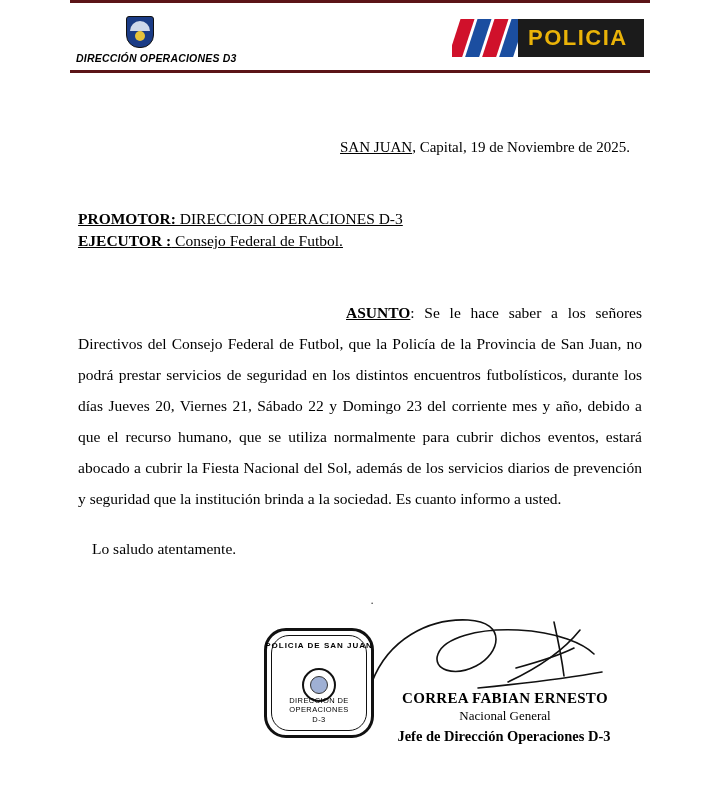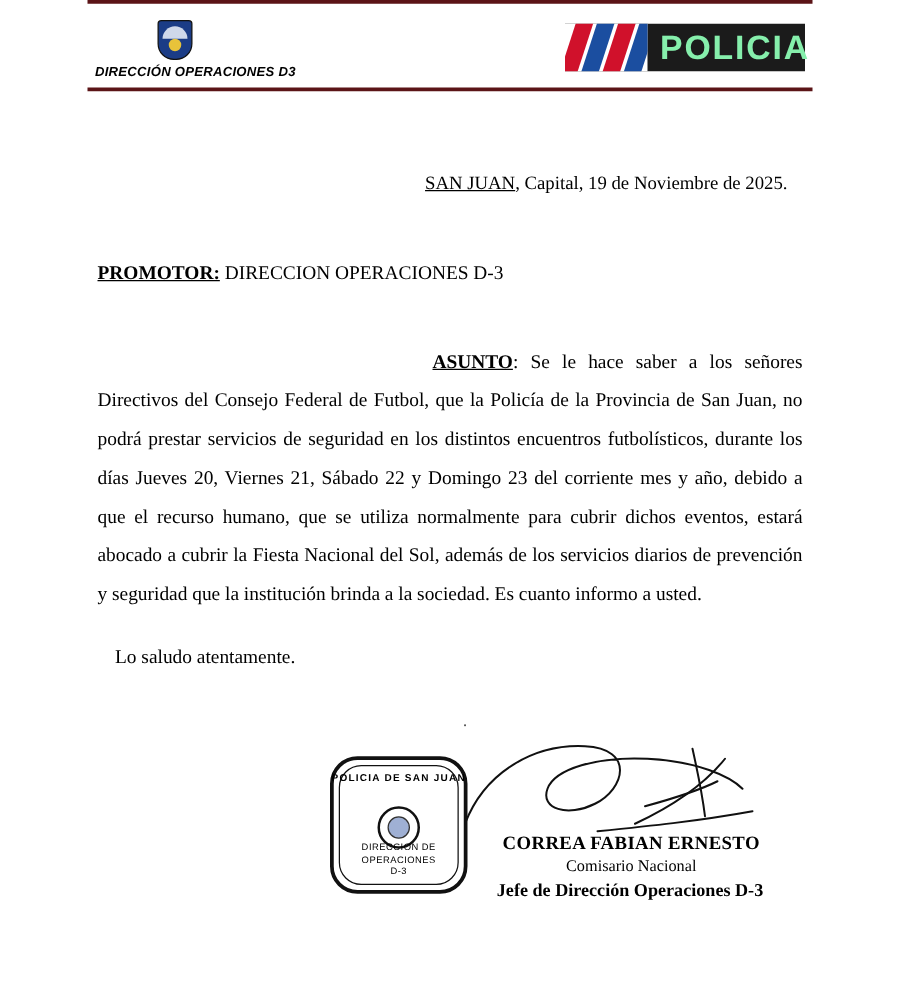--- a/index.html
+++ b/index.html
@@ -114,44 +114,45 @@
     top: -8px;
     width: 14px;
     height: 56px;
     transform: skewX(-18deg);
   }
   .stripes span:nth-child(1) { left: 2px;  background: #d0112b; }
   .stripes span:nth-child(2) { left: 19px; background: #1b4ea0; }
   .stripes span:nth-child(3) { left: 36px; background: #d0112b; }
   .stripes span:nth-child(4) { left: 53px; background: #1b4ea0; }
   .policia-word {
-    color: #86efac;
+    color: #eab308;
     font-family: "Liberation Sans", sans-serif;
     font-weight: bold;
-    font-size: 27px;
+    font-size: 22px;
     letter-spacing: 1.5px;
     padding-left: 10px;
   }
 
   
   .content {
     padding: 0 8px;
   }
   .dateline {
     text-align: right;
     font-size: 15px;
     margin-top: 66px;
     padding-right: 12px;
   }
   .dateline .city { text-decoration: underline; }
 
   .parties {
     margin-top: 52px;
     font-size: 15.5px;
     line-height: 1.45;
+    text-decoration: underline;
   }
   .parties .lbl {
     font-weight: bold;
     text-decoration: underline;
   }
 
   .asunto-block {
     margin-top: 44px;
     font-size: 15.5px;
     line-height: 2.0;
@@ -314,20 +315,23 @@
 
   <div class="content">
 
     <div class="dateline">
       <span class="city">SAN JUAN</span><span>, Capital, 19 de Noviembre de 2025.</span>
     </div>
 
     <div class="parties">
       <div>
         <span class="lbl">PROMOTOR:</span><span> DIRECCION OPERACIONES D-3</span>
+      </div>
+      <div>
+        <span class="lbl">EJECUTOR  :</span><span> Consejo Federal de Futbol.</span>
       </div>
     </div>
 
     <div class="asunto-block">
       <span class="indent"></span><span class="asunto-lbl">ASUNTO</span><span>: Se le hace saber a los señores Directivos del Consejo Federal de Futbol, que la Policía de la Provincia de San Juan, no podrá prestar servicios de seguridad en los distintos encuentros futbolísticos, durante los días Jueves 20, Viernes 21, Sábado 22 y Domingo 23 del corriente mes y año, debido a que el recurso humano, que se utiliza normalmente para cubrir dichos eventos, estará abocado a cubrir la Fiesta Nacional del Sol, además de los servicios diarios de prevención y seguridad que la institución brinda a la sociedad. Es cuanto informo a usted.</span>
     </div>
 
     <div class="salutation">Lo saludo atentamente.</div>
 
     <div class="dot-artifact">.</div>
@@ -350,19 +354,19 @@
         <svg width="280" height="95" viewBox="0 0 280 95">
           <g fill="none" stroke="#111" stroke-width="1.6" stroke-linecap="round">
             <path d="M14,72 C30,30 70,8 110,10 C150,12 142,44 118,56 C96,67 74,60 80,44 C86,28 120,18 160,20 C200,22 226,34 236,44"></path>
             <path d="M150,72 C180,58 206,40 222,20"></path>
             <path d="M158,58 C180,52 200,46 216,38"></path>
             <path d="M196,12 C200,30 204,50 206,66"></path>
             <path d="M120,78 C160,74 200,70 244,62"></path>
           </g>
         </svg>
         <div class="sig-name">CORREA FABIAN ERNESTO</div>
-        <div class="sig-rank">Comisario Nacional</div>
+        <div class="sig-rank">Nacional General</div>
         <div class="sig-role">Jefe de Dirección Operaciones D-3</div>
       </div>
 
     </div>
   </div>
 </div>
 
 </body></html>

